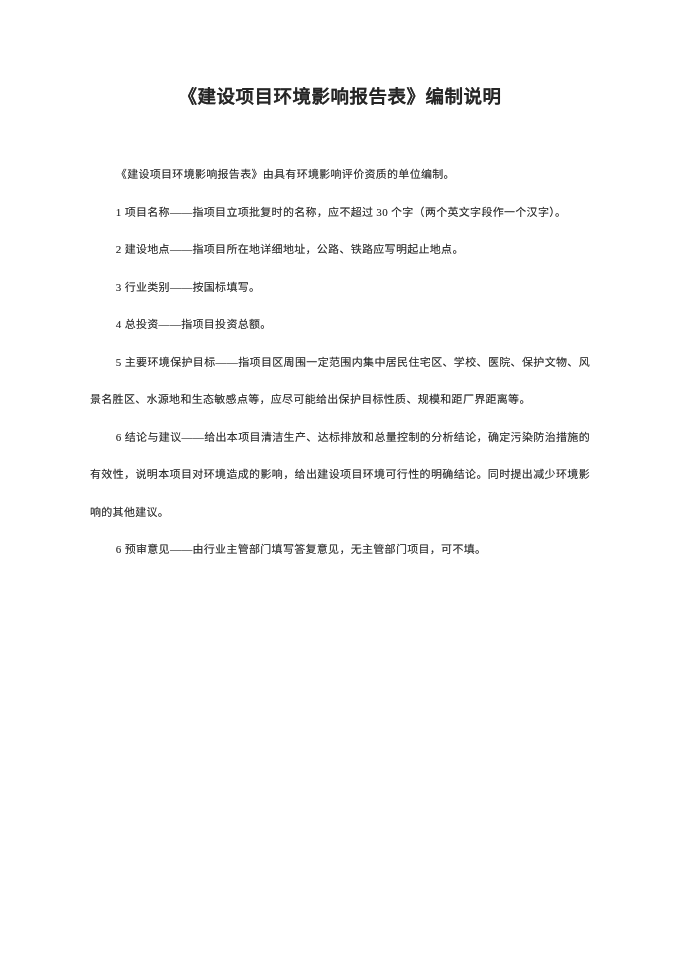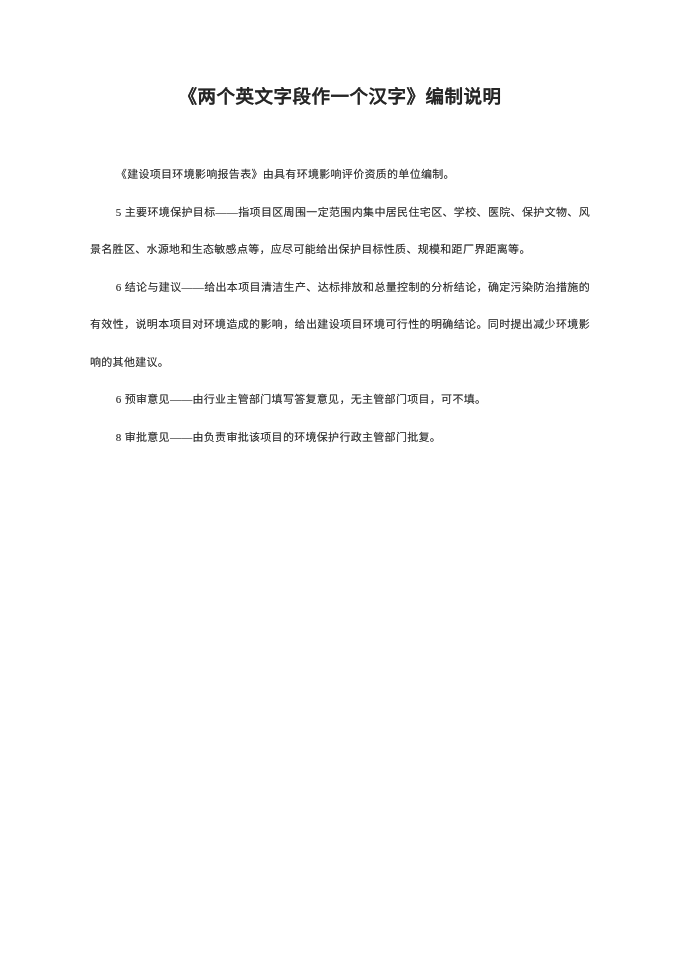--- a/index.html
+++ b/index.html
@@ -37,22 +37,25 @@
     text-indent: 2.35em;
     letter-spacing: 0.3px;
     color: #2e2e2e;
     text-shadow: 0 0 0.5px rgba(70,70,70,0.5);
   }
 </style>
 </head>
 <body>
 
 <div class="page">
-  <h1 class="doc-title">《两个英文字段作一个汉字》编制说明</h1>
+  <h1 class="doc-title">《建设项目环境影响报告表》编制说明</h1>
 
   <div class="doc-body">
       <p>《建设项目环境影响报告表》由具有环境影响评价资质的单位编制。</p>
+      <p>1 项目名称——指项目立项批复时的名称，应不超过 30 个字（两个英文字段作一个汉字）。</p>
+      <p>2 建设地点——指项目所在地详细地址，公路、铁路应写明起止地点。</p>
+      <p>3 行业类别——按国标填写。</p>
+      <p>4 总投资——指项目投资总额。</p>
       <p>5 主要环境保护目标——指项目区周围一定范围内集中居民住宅区、学校、医院、保护文物、风景名胜区、水源地和生态敏感点等，应尽可能给出保护目标性质、规模和距厂界距离等。</p>
       <p>6 结论与建议——给出本项目清洁生产、达标排放和总量控制的分析结论，确定污染防治措施的有效性，说明本项目对环境造成的影响，给出建设项目环境可行性的明确结论。同时提出减少环境影响的其他建议。</p>
       <p>6 预审意见——由行业主管部门填写答复意见，无主管部门项目，可不填。</p>
-      <p>8 审批意见——由负责审批该项目的环境保护行政主管部门批复。</p>
     </div>
 </div>
 
 </body></html>

